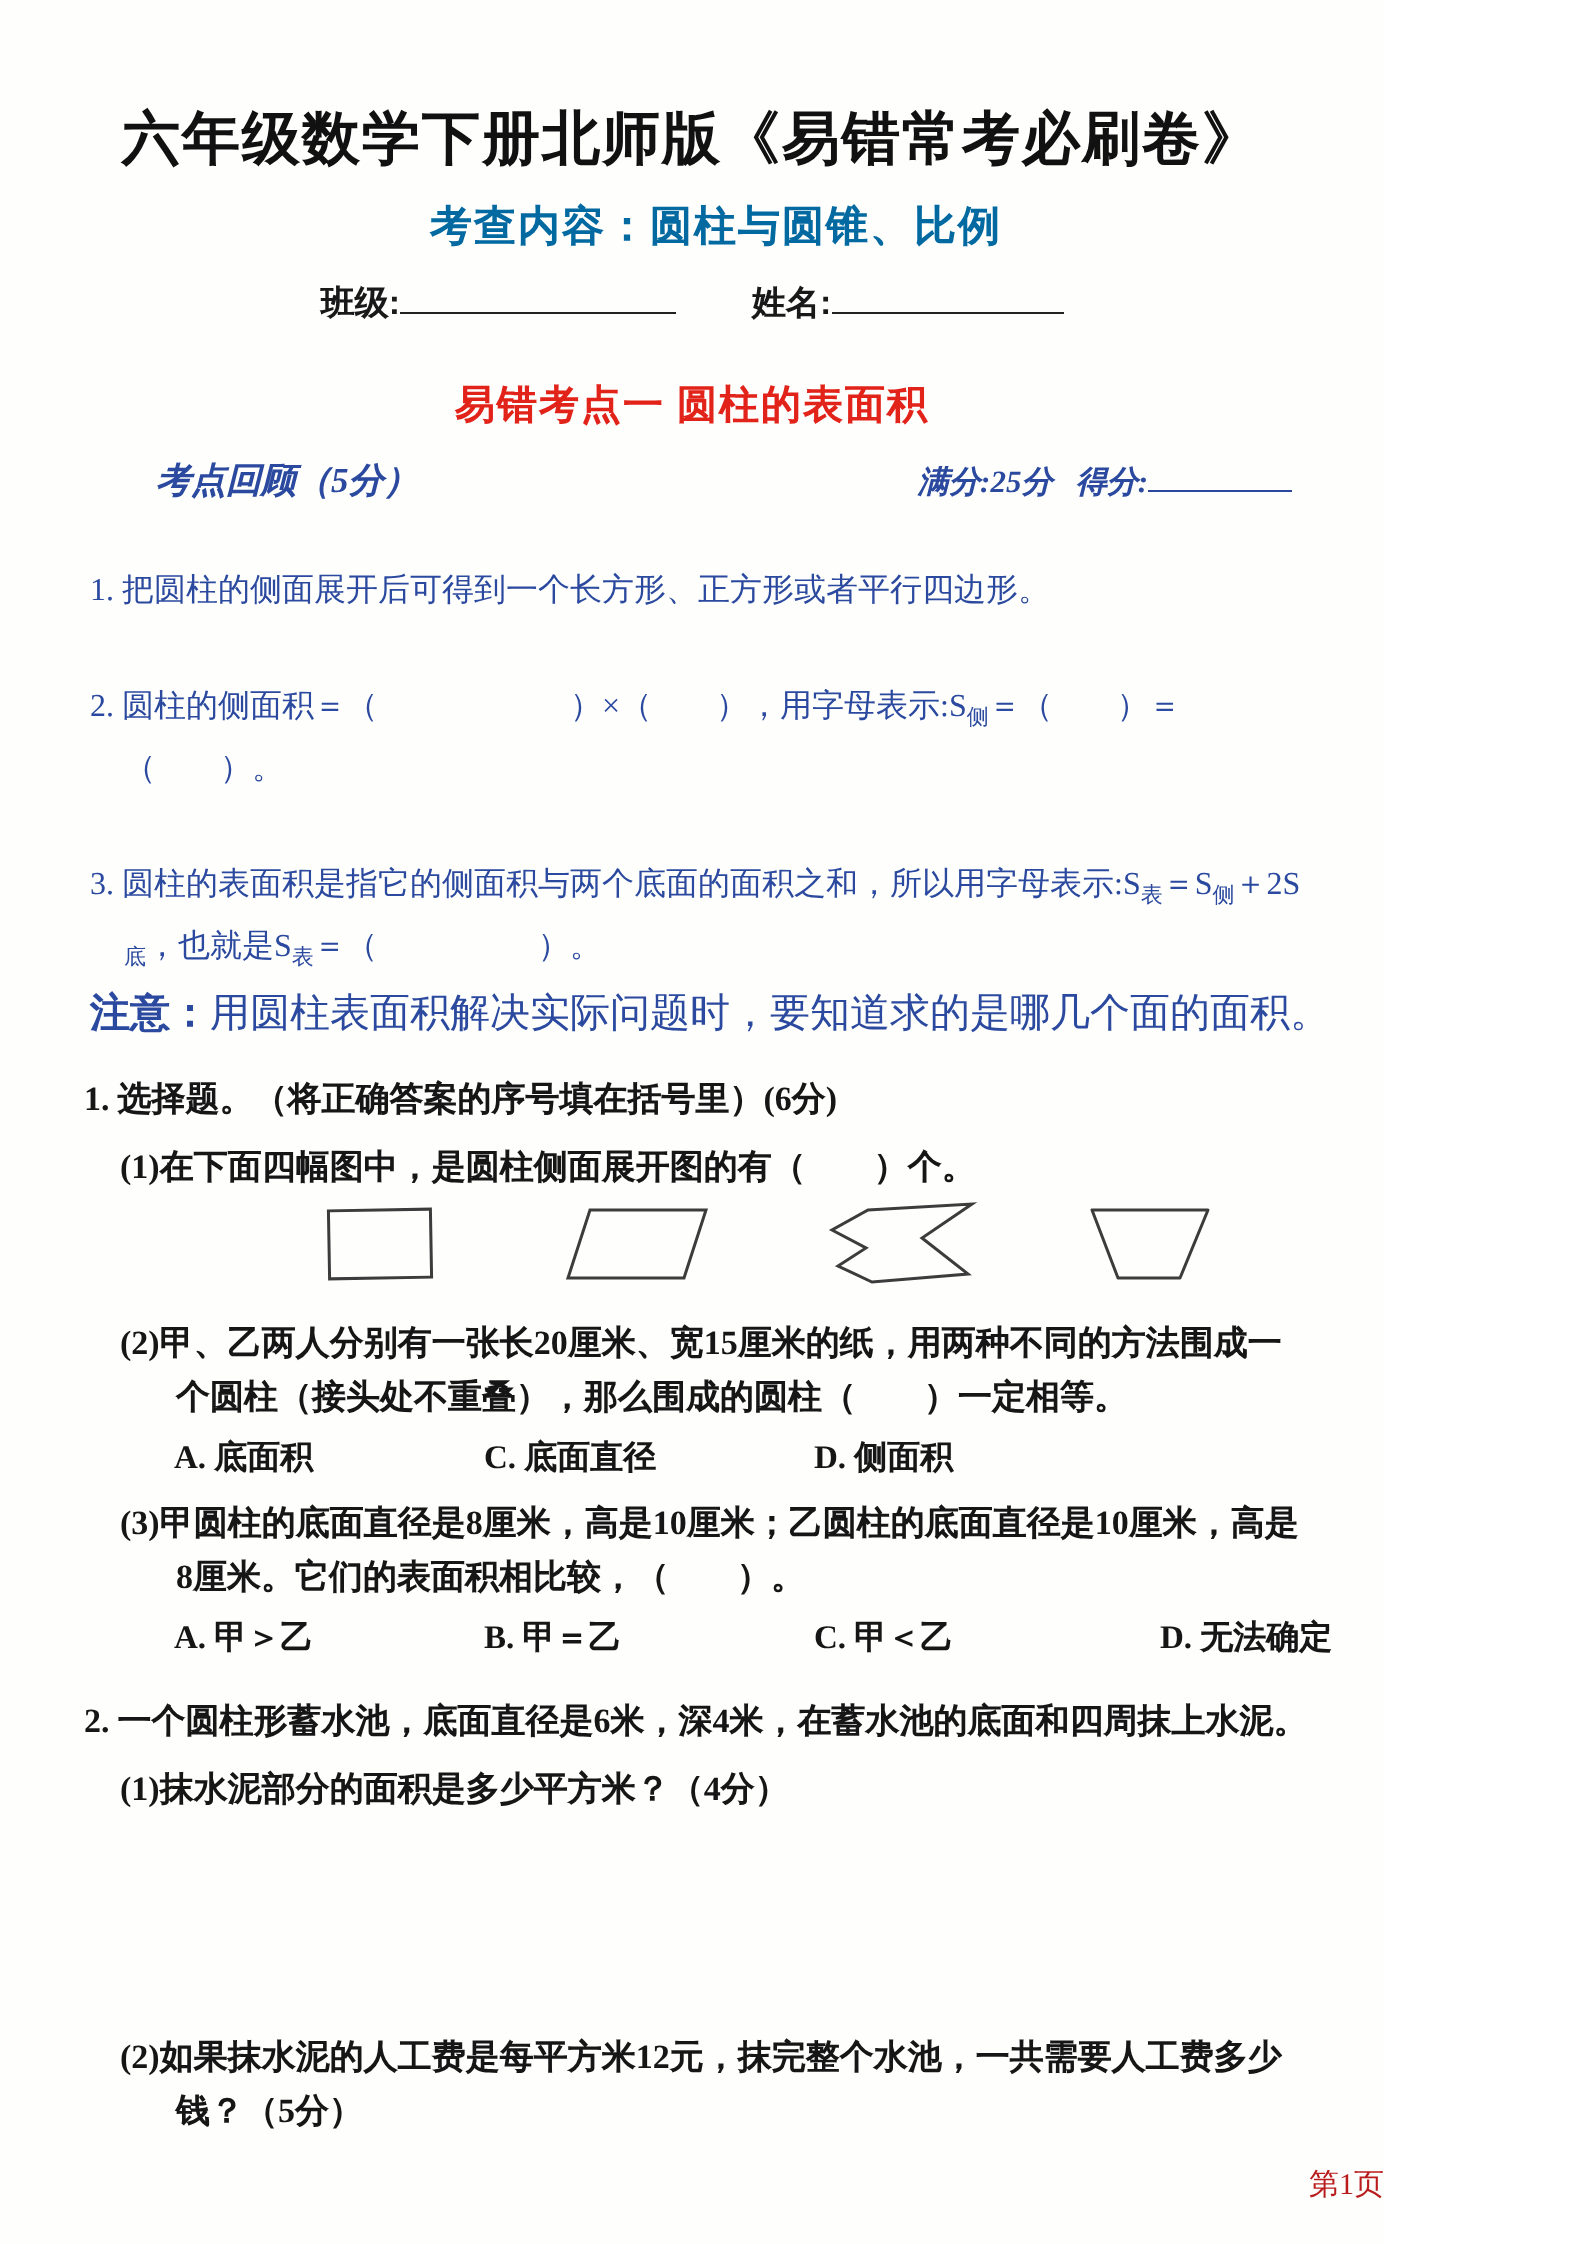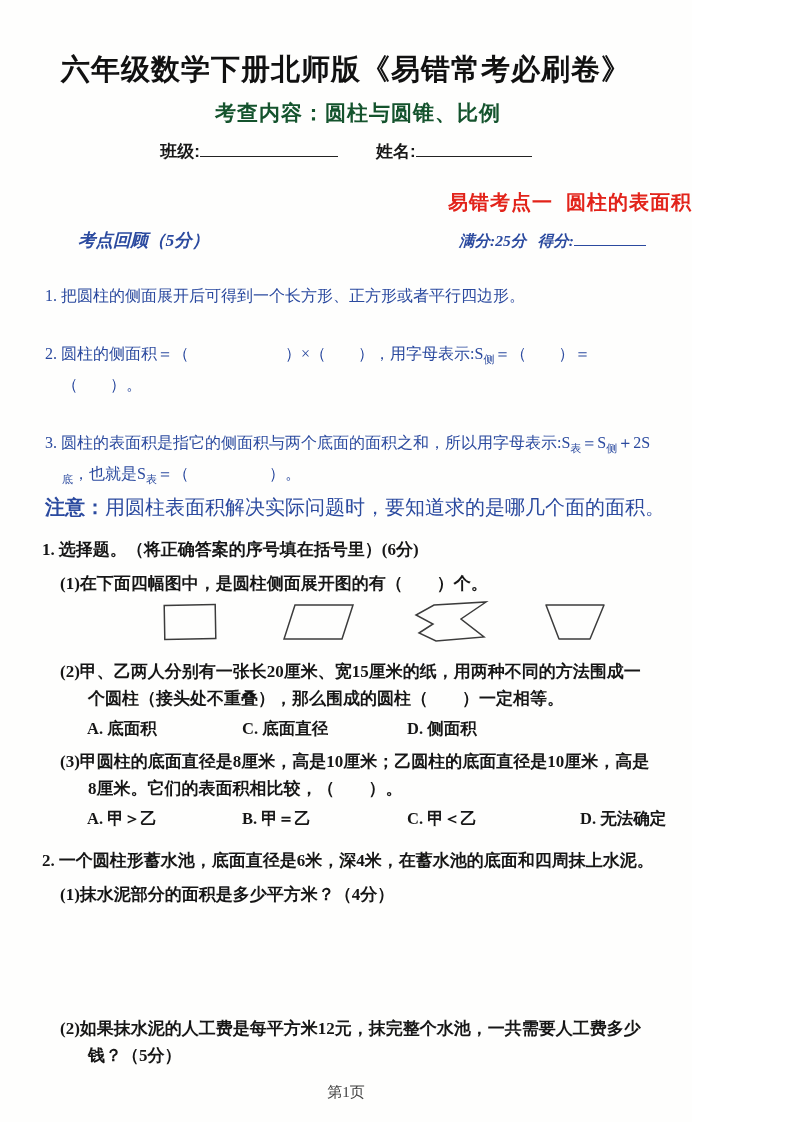--- a/index.html
+++ b/index.html
@@ -14,37 +14,37 @@
   
   .title{
     padding-top:50px;
     text-align:center;
     font-family:"Liberation Sans","DejaVu Sans",sans-serif;
     font-weight:700;font-size:29px;letter-spacing:1px;color:#111;
   }
   .subtitle{
     margin-top:9px;text-align:center;
     font-family:Liberation Serif, serif;
-    font-weight:700;font-size:21px;color:#14532d;letter-spacing:1px;padding-left:24px;
+    font-weight:700;font-size:21px;color:#0369a1;letter-spacing:1px;padding-left:24px;
   }
   .id-line{
     margin-top:13px;text-align:center;
     font-family:"Liberation Sans","DejaVu Sans",sans-serif;
     font-weight:600;font-size:17px;color:#191919;
   }
   .blank{
     display:inline-block;height:15px;
     border-bottom:1.6px solid #222;vertical-align:baseline;
   }
   .blank.class-w{width:138px;margin-right:38px;}
   .blank.name-w{width:116px;}
   
   .section-heading{
-    margin-top:26px;text-align:right;
-    font-family:Liberation Mono, monospace;
+    margin-top:26px;text-align:center;
+    font-family:Liberation Serif, serif;
     font-weight:700;font-size:20px;color:#e2231a;letter-spacing:1px;
   }
   
   .review{color:#2b4a9f;margin-top:12px;}
   .review-head{
     display:flex;justify-content:space-between;align-items:flex-end;
     padding:0 46px 0 58px;
     margin-left:20px;
   }
   .review-title{font-weight:700;font-size:17.5px;font-style:italic;}
@@ -86,21 +86,21 @@
   .options{
     display:grid;grid-template-columns:155px 165px 173px auto;
     padding-left:87px;margin-top:5px;margin-bottom:7px;
     font-size:16.5px;font-weight:600;line-height:24px;
   }
   .answer-space-1{height:100px;}
   .answer-space-2{height:120px;}
   
   .footer{
     position:absolute;bottom:20px;left:0;width:100%;
-    text-align:center;font-size:15px;color:#404040;
+    text-align:right;font-size:15px;color:#b91c1c;
   }
 </style>
 </head>
 <body>
 
 <div class="page">
 
   <div class="title">六年级数学下册北师版《易错常考必刷卷》</div>
   <div class="subtitle">考查内容：圆柱与圆锥、比例</div>
   <div class="id-line">

